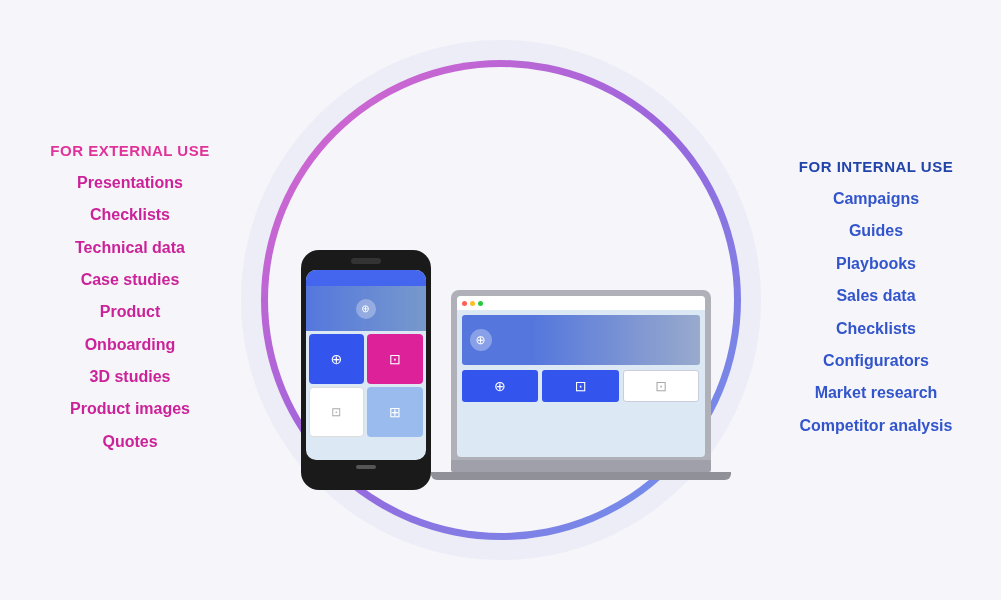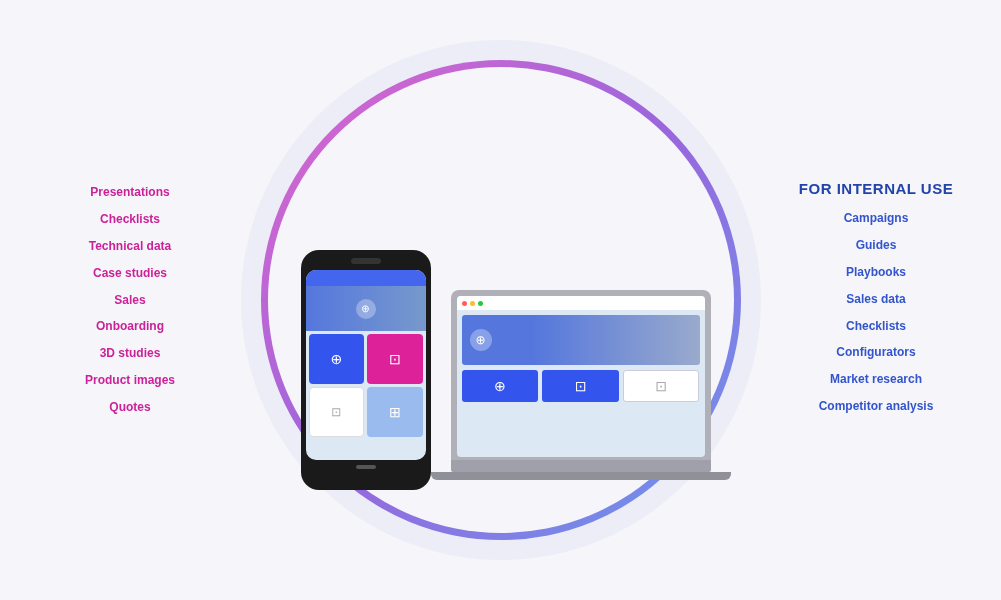--- a/index.html
+++ b/index.html
@@ -113,21 +113,21 @@
 
     .section-title-left {
       color: #e0339a;
     }
 
     .section-title-right {
       color: #2244aa;
     }
 
     .item {
-      font-size: 12px;
+      font-size: 16px;
       font-weight: 700;
       text-align: center;
       padding: 5px 0;
       line-height: 1.4;
     }
 
     .item-left {
       color: #cc2299;
     }
 
@@ -368,25 +368,26 @@
 <div class="page-container">
 
   <div class="circles-container">
     <div class="circle circle-outer"></div>
     <div class="circle circle-mid"></div>
     <div class="circle circle-inner"></div>
     <div class="ring-gradient"></div>
   </div>
 
   <div class="left-column">
+    <div class="section-title section-title-left">FOR EXTERNAL USE</div>
     <div class="item item-left">Presentations</div>
     <div class="item item-left">Checklists</div>
     <div class="item item-left">Technical data</div>
     <div class="item item-left">Case studies</div>
-    <div class="item item-left">Sales</div>
+    <div class="item item-left">Product</div>
     <div class="item item-left">Onboarding</div>
     <div class="item item-left">3D studies</div>
     <div class="item item-left">Product images</div>
     <div class="item item-left">Quotes</div>
   </div>
 
   <div class="right-column">
     <div class="section-title section-title-right">FOR INTERNAL USE</div>
     <div class="item item-right">Campaigns</div>
     <div class="item item-right">Guides</div>

